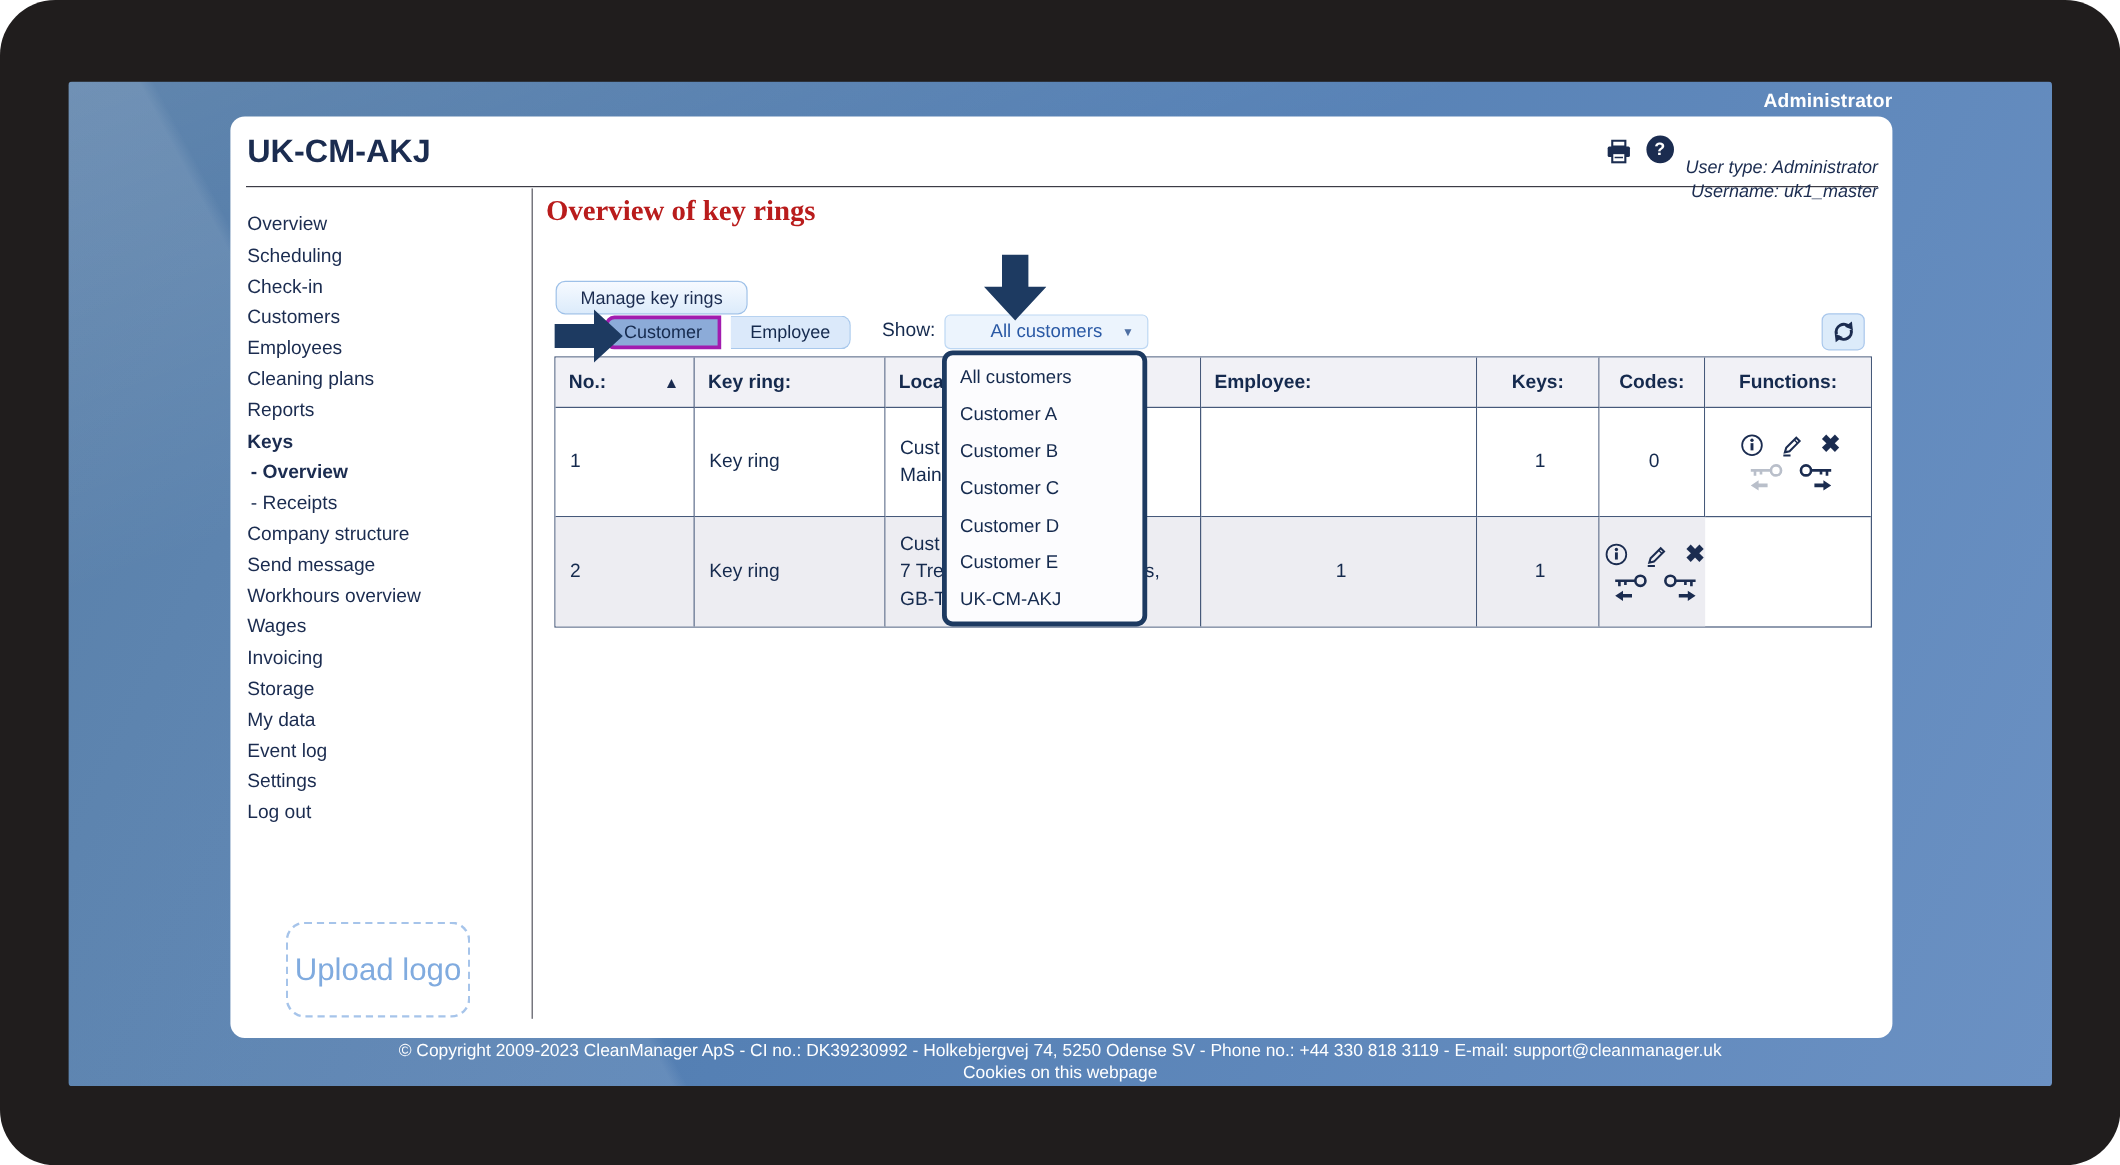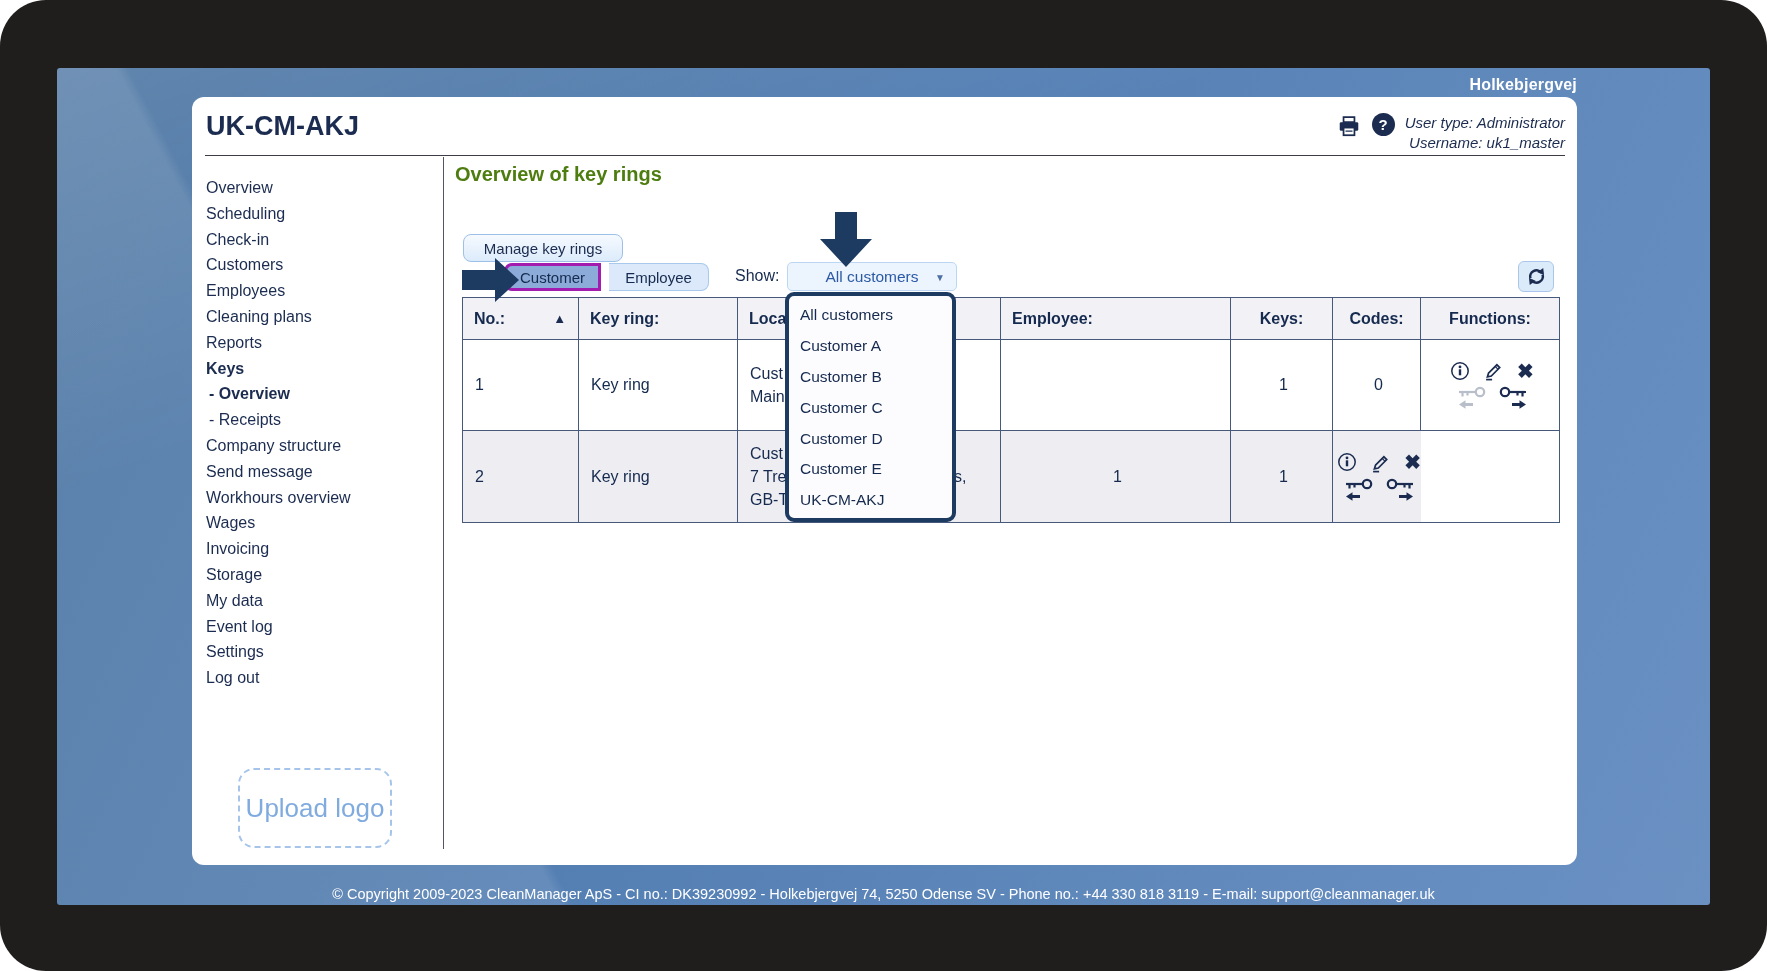--- a/index.html
+++ b/index.html
@@ -34,35 +34,35 @@
     position:absolute; left:1px; top:14px; font-size:27px; font-weight:bold; color:#1b2c50;
   }
   .header-right {
     position:absolute; right:0px; top:16px; display:flex; align-items:flex-start; gap:10px;
   }
   .icon-btn { width:26px; height:26px; display:flex; align-items:center; justify-content:center; color:#1b2c50; cursor:pointer; }
   .help-circle {
     width:23px; height:23px; border-radius:50%; background:#1b2c50; color:#fff;
     font-weight:bold; font-size:15px; display:flex; align-items:center; justify-content:center; cursor:pointer;
   }
-  .user-block { text-align:right; font-style:italic; font-size:15px; line-height:20px; color:#1b2c50; }
+  .user-block { text-align:right; font-style:italic; font-size:15px; line-height:20px; color:#1b2c50;margin-top:17px; }
 
   .sidebar-nav { position:absolute; left:14px; top:62px; width:230px;margin-top:16px; }
   .side-item { font-size:16px; line-height:25.8px; color:#1b2c50; cursor:pointer; white-space:nowrap; }
   .side-item.bold { font-weight:bold; }
   .side-item.sub { padding-left:3px; }
   .v-divider { position:absolute; left:251px; top:60px; width:1px; height:692px; background:#55555f; }
   .upload-logo {
     position:absolute; left:46px; top:671px; width:150px; height:76px;
     border:2px dashed #a6c4ea; border-radius:16px; color:#80abdf;
     font-size:26px; line-height:33px; display:flex; align-items:center; justify-content:center;
     text-align:center; cursor:pointer;
   }
 
-  .main-title { position:absolute; left:263px; top:66px; font-size:20px; font-weight:bold; color:#4d7c0f; }
+  .main-title { position:absolute; left:263px; top:66px; font-size:24px; font-weight:bold; color:#b91c1c;font-family:Liberation Serif, serif; }
 
   .manage-btn {
     position:absolute; left:271px; top:137px; width:160px; height:28px; box-sizing:border-box;
     border:1px solid #9dc0e8; border-radius:8px; background:linear-gradient(#f6faff,#dcebfb);
     font-size:15px; color:#1b2c50; display:flex; align-items:center; justify-content:center; cursor:pointer;
   }
   .tab {
     position:absolute; top:166px; height:28px; box-sizing:border-box; font-size:15px; color:#152a4e;
     display:flex; align-items:center; justify-content:center; cursor:pointer;
   }
@@ -118,21 +118,21 @@
 
   .footer { position:absolute; bottom:2px; left:0; width:100%; text-align:center; color:#ffffff; font-size:14.5px; line-height:17.5px; }
   .footer .cookies { cursor:pointer; }
 </style>
 </head>
 <body>
 
 <div class="frame">
   <div class="viewport">
 
-    <div class="brand">Holkebjergvej</div>
+    <div class="brand">Administrator</div>
 
     <div class="panel">
 
       <div class="panel-header">
         <div class="page-app-title">UK-CM-AKJ</div>
         <div class="header-right">
           <div class="icon-btn">
             <svg width="24" height="23" viewBox="0 0 22 21">
               <path d="M6 2 h10 v4.5 h-10 z" fill="#ffffff" stroke="currentColor" stroke-width="1.6"></path>
               <rect x="2.5" y="6.5" width="17" height="8" rx="1.2" fill="currentColor"></rect>
@@ -340,16 +340,17 @@
           <div class="dd-item">Customer C</div>
           <div class="dd-item">Customer D</div>
           <div class="dd-item">Customer E</div>
           <div class="dd-item">UK-CM-AKJ</div>
         </div>
 
     </div>
 
     <div class="footer">
       <div>© Copyright 2009-2023 CleanManager ApS - CI no.: DK39230992 - Holkebjergvej 74, 5250 Odense SV - Phone no.: +44 330 818 3119 - E-mail: support@cleanmanager.uk</div>
+      <div class="cookies">Cookies on this webpage</div>
     </div>
 
   </div>
 </div>
 
 </body></html>

